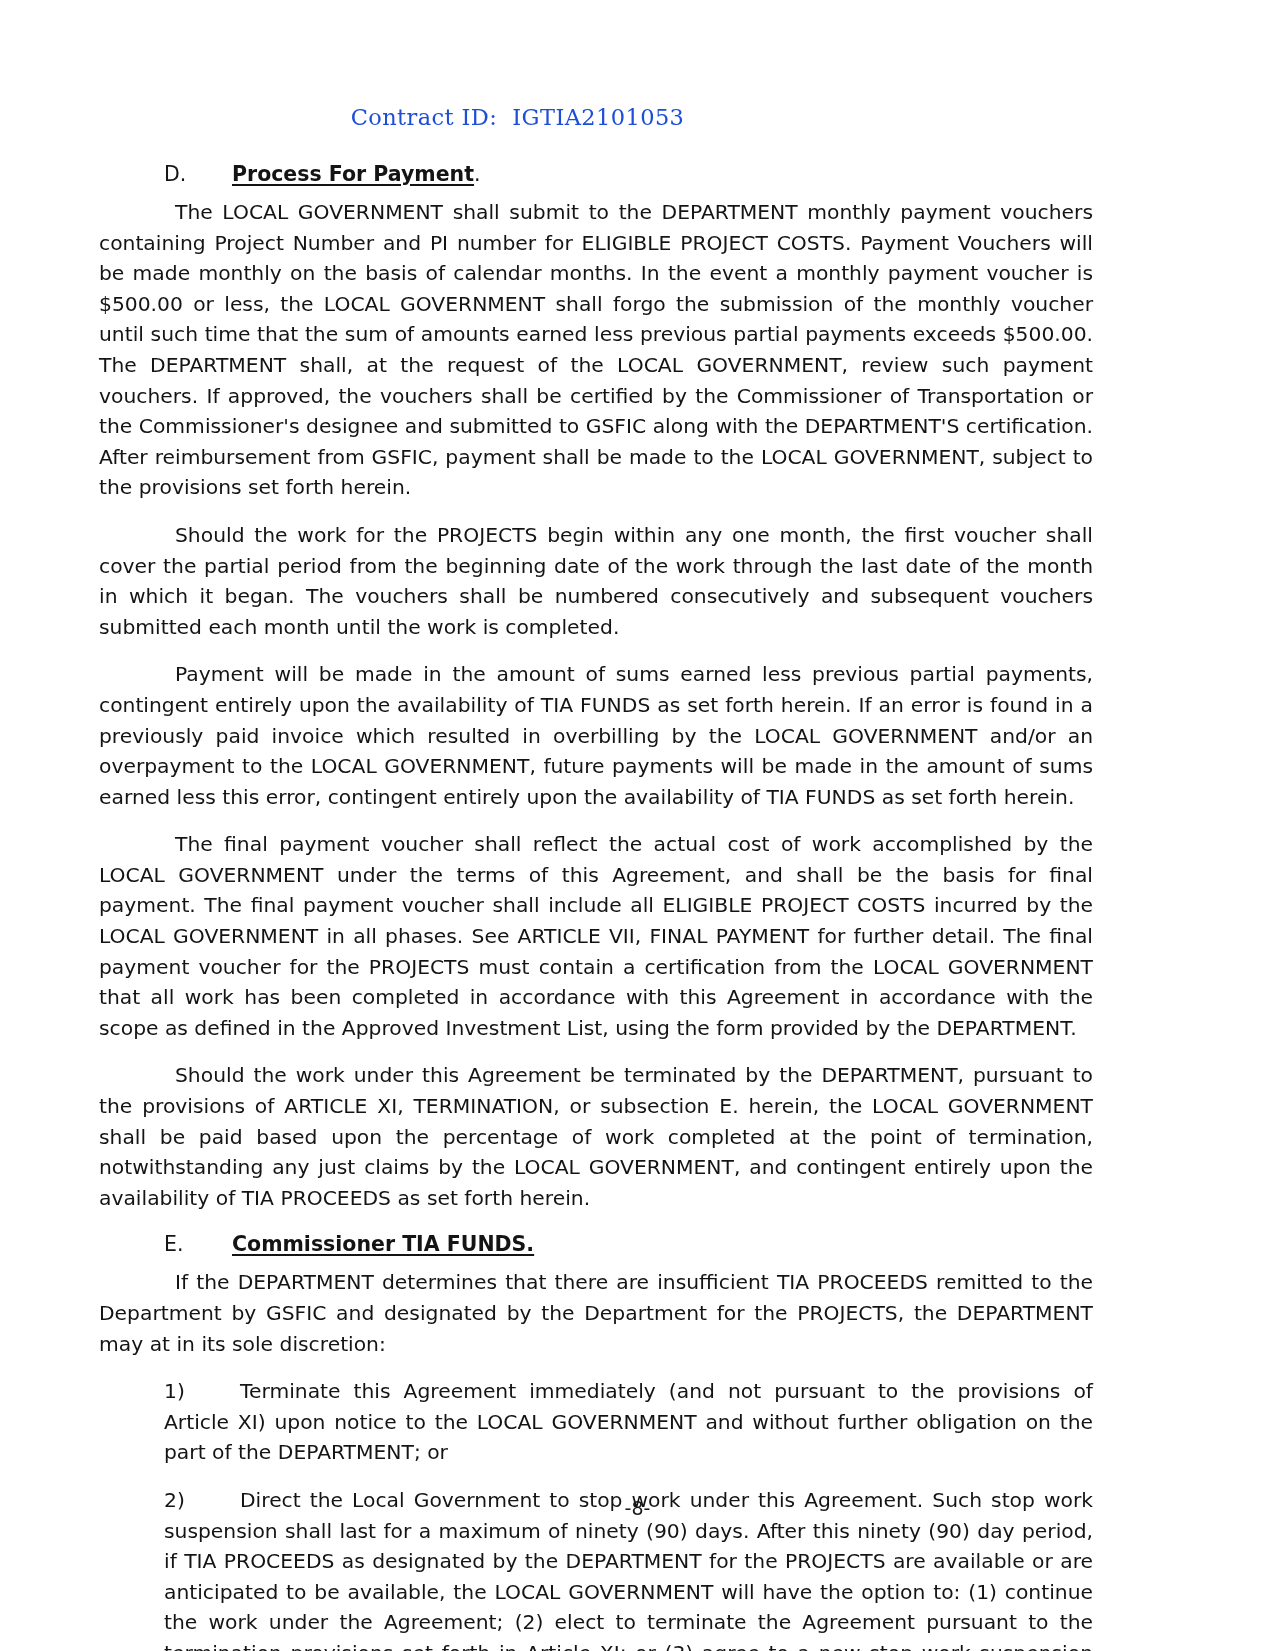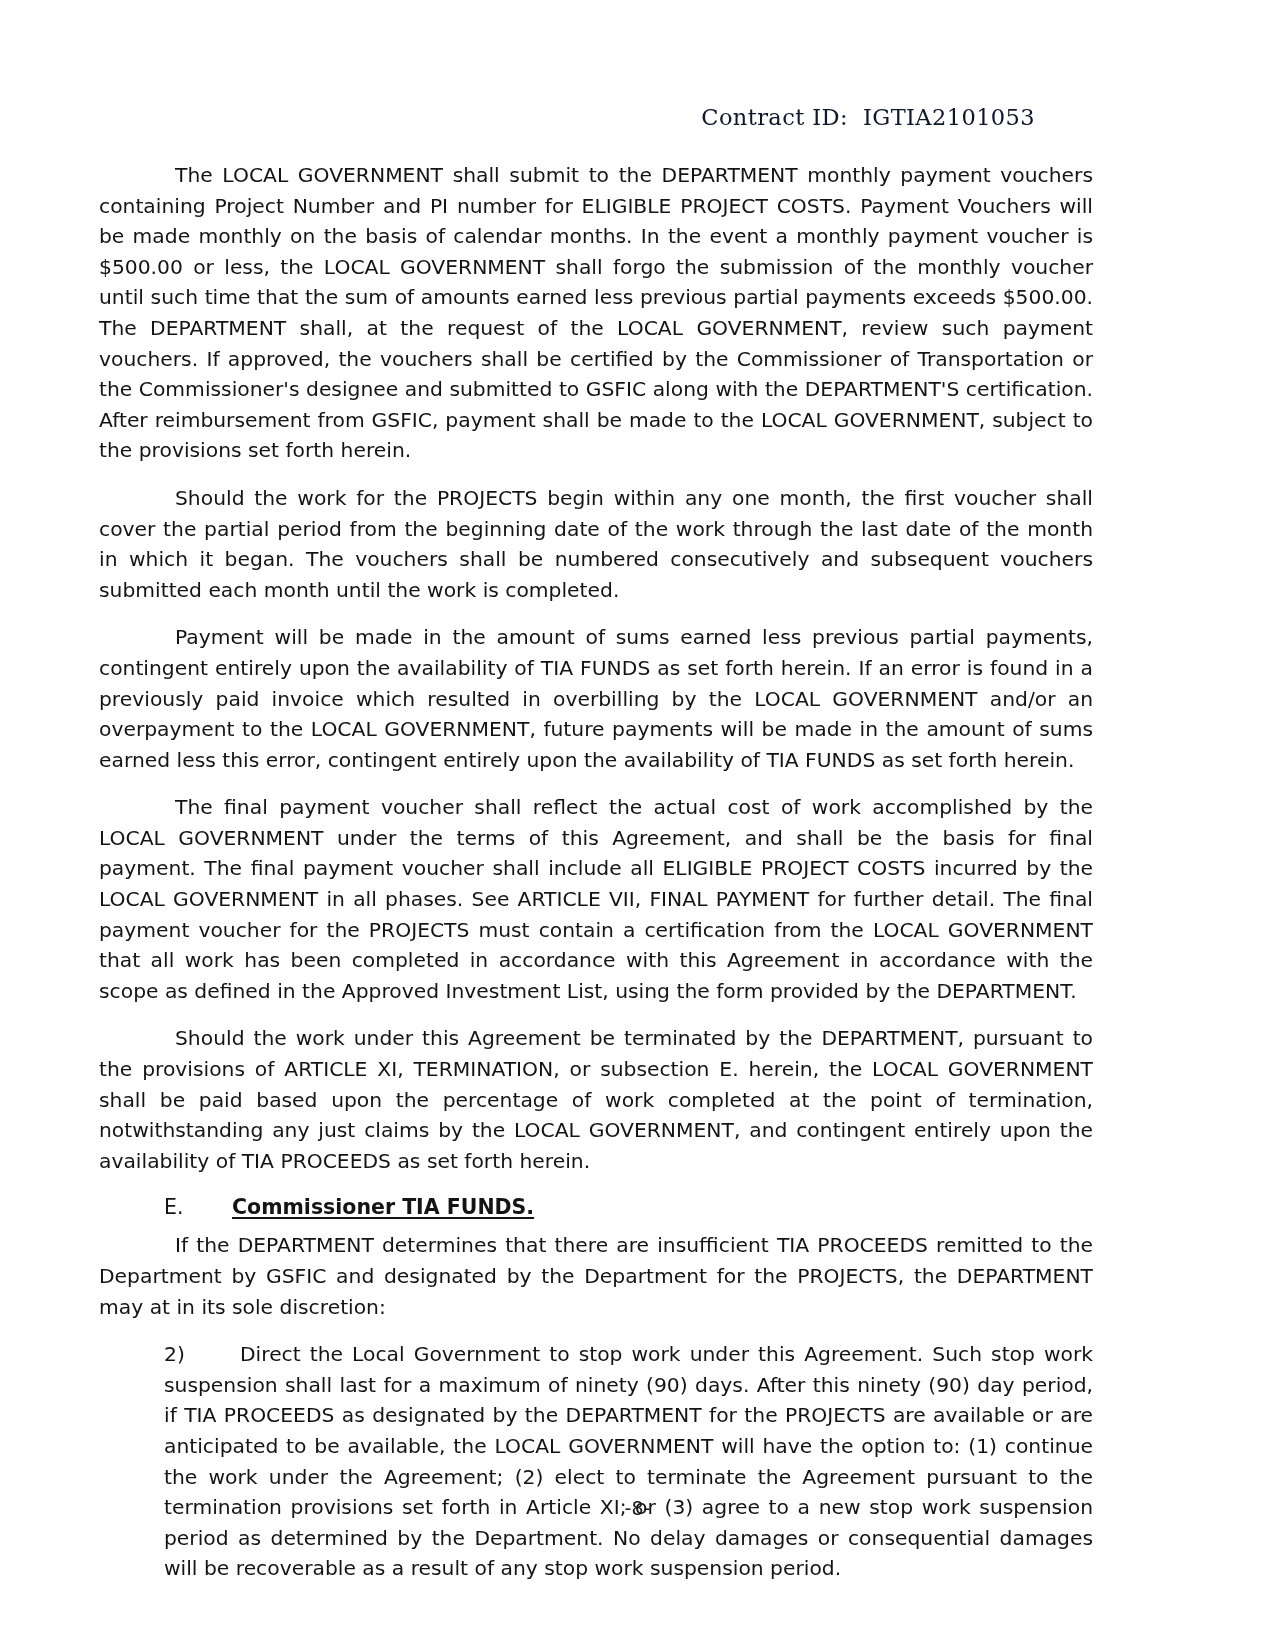--- a/index.html
+++ b/index.html
@@ -16,25 +16,25 @@
     overflow: hidden;
     font-family: "DejaVu Sans", sans-serif;
     color: #111111;
   }
   
   .doc-header {
     position: absolute;
     top: 104px;
     left: 0;
     width: 1035px;
-    text-align: right;
+    text-align: center;
     font-family: "DejaVu Serif", serif;
     font-size: 22.5px;
     letter-spacing: 0.4px;
-    color: #0f172a;
+    color: #1d4ed8;
     white-space: pre;
   }
   .body-block {
     position: absolute;
     top: 160px;
     left: 88px;
     width: 1005px;
   }
   
   .section-heading {
@@ -100,33 +100,39 @@
 </style>
 </head>
 <body>
 
 <div class="page">
 
   <div class="doc-header">Contract ID:  IGTIA2101053</div>
 
   <div class="body-block">
 
+    <div class="section-heading">
+      <span class="letter">D.</span><span class="title">Process For Payment</span><span class="trailing">.</span>
+    </div>
 
     <p class="para">The LOCAL GOVERNMENT shall submit to the DEPARTMENT monthly payment vouchers containing Project Number and PI number for ELIGIBLE PROJECT COSTS. Payment Vouchers will be made monthly on the basis of calendar months.  In the event a monthly payment voucher is $500.00 or less, the LOCAL GOVERNMENT shall forgo the submission of the monthly voucher until such time that the sum of amounts earned less previous partial payments exceeds $500.00.  The DEPARTMENT shall, at the request of the LOCAL GOVERNMENT, review such payment vouchers.  If approved, the vouchers shall be certified by the Commissioner of Transportation or the Commissioner's designee and submitted to GSFIC along with the DEPARTMENT'S certification.   After reimbursement from GSFIC, payment shall be made to the LOCAL GOVERNMENT, subject to the provisions set forth herein.</p>
     <p class="para">Should the work for the PROJECTS begin within any one month, the first voucher shall cover the partial period from the beginning date of the work through the last date of the month in which it began. The vouchers shall be numbered consecutively and subsequent vouchers submitted each month until the work is completed.</p>
     <p class="para">Payment will be made in the amount of sums earned less previous partial payments, contingent entirely upon the availability of TIA FUNDS as set forth herein.  If an error is found in a previously paid invoice which resulted in overbilling by the LOCAL GOVERNMENT and/or an overpayment to the LOCAL GOVERNMENT, future payments will be made in the amount of sums earned less this error, contingent entirely upon the availability of TIA FUNDS as set forth herein.</p>
     <p class="para">The final payment voucher shall reflect the actual cost of work accomplished by the LOCAL GOVERNMENT under the terms of this Agreement, and shall be the basis for final payment.  The final payment voucher shall include all ELIGIBLE PROJECT COSTS incurred by the LOCAL GOVERNMENT in all phases.  See ARTICLE VII, FINAL PAYMENT for further detail.  The final payment voucher for the PROJECTS must contain a certification from the LOCAL GOVERNMENT that all work has been completed in accordance with this Agreement in accordance with the scope as defined in the Approved Investment List, using the form provided by the DEPARTMENT.</p>
     <p class="para">Should the work under this Agreement be terminated by the DEPARTMENT, pursuant to the provisions of ARTICLE XI, TERMINATION, or subsection E. herein, the LOCAL GOVERNMENT shall be paid based upon the percentage of work completed at the point of termination, notwithstanding any just claims by the LOCAL GOVERNMENT, and contingent entirely upon the availability of TIA PROCEEDS as set forth herein.</p>
 
     <div class="section-heading">
       <span class="letter">E.</span><span class="title">Commissioner TIA FUNDS.</span><span class="trailing"></span>
     </div>
 
     <p class="para">If the DEPARTMENT determines that there are insufficient TIA PROCEEDS remitted to the Department by GSFIC and designated by the Department for the PROJECTS, the DEPARTMENT may at in its sole discretion:</p>
 
+    <div class="numbered">
+      <p><span class="num">1)</span><span>Terminate this Agreement immediately (and not pursuant to the provisions of Article XI) upon notice to the LOCAL GOVERNMENT and without further obligation on the part of the DEPARTMENT; or</span></p>
+    </div>
 
     <div class="numbered">
       <p><span class="num">2)</span><span>Direct the Local Government to stop work under this Agreement.  Such stop work suspension shall last for a maximum of ninety (90) days.  After this ninety (90) day period, if TIA PROCEEDS as designated by the DEPARTMENT for the PROJECTS are available or are anticipated to be available, the LOCAL GOVERNMENT will have the option to:  (1) continue the work under the Agreement; (2) elect to terminate the Agreement pursuant to the termination provisions set forth in Article XI; or (3) agree to a new stop work suspension period as determined by the Department.  No delay damages or consequential damages will be recoverable as a result of any stop work suspension period.</span></p>
     </div>
 
   </div>
 
   <div class="page-number">-8-</div>
 
 </div>

